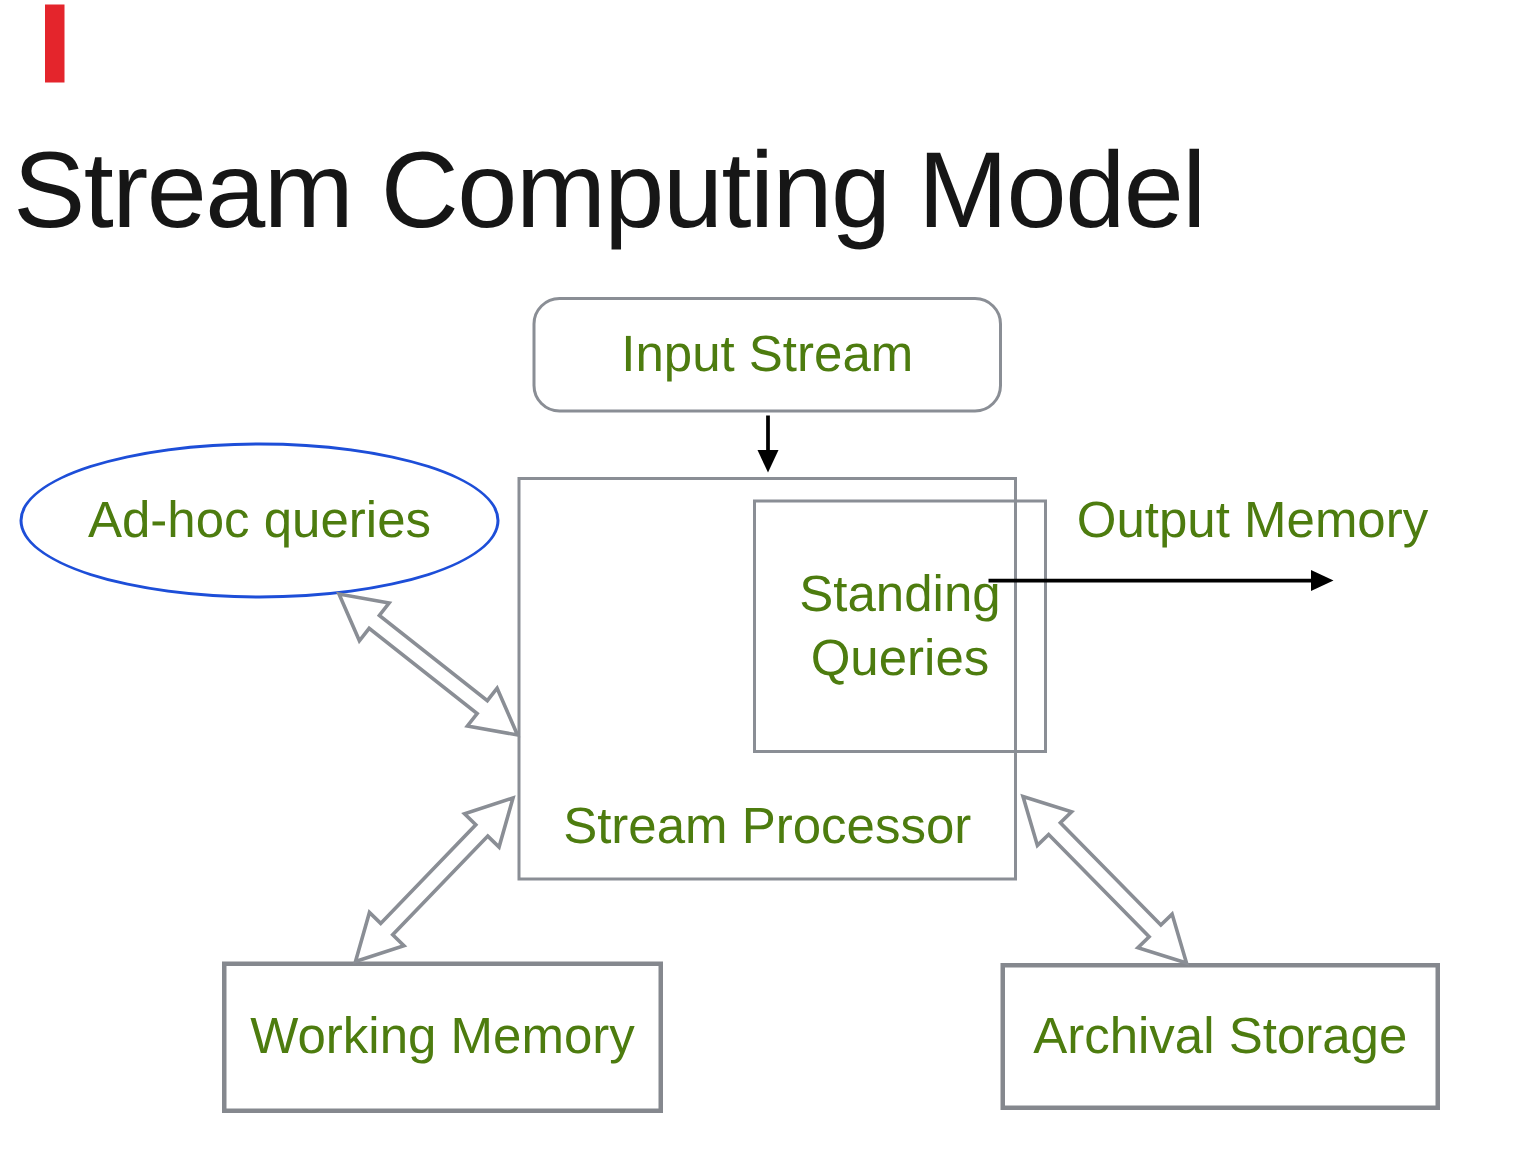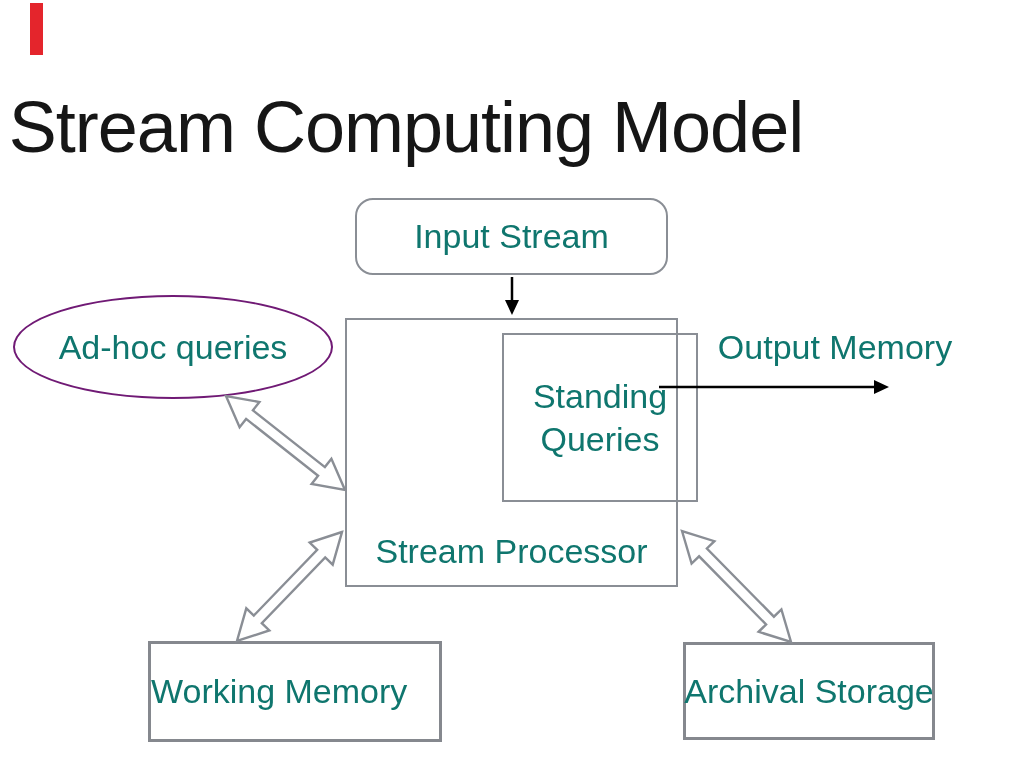--- a/index.html
+++ b/index.html
@@ -13,62 +13,61 @@
   #accent-bar {
     left:30px; top:3px; width:13px; height:52px;
     background:#e4252c;
   }
   #title {
     left:0; top:86px; width:812px;
     text-align:center;
     font-size:72px; font-weight:400; letter-spacing:-1px;
     color:#161616; white-space:nowrap;
   }
-  .node-label { font-size:34px; color:#0f766e; }
+  .node-label { font-size:34px; color:#4d7c0f; }
   #input-stream {
     left:355px; top:198px; width:313px; height:77px;
     border:2px solid #8a8e95; border-radius:18px;
     box-sizing:border-box;
     display:flex; align-items:center; justify-content:center;
   }
   #stream-processor {
     left:345px; top:318px; width:333px; height:269px;
     border:2px solid #8a8e95; box-sizing:border-box;
     display:flex; align-items:flex-end; justify-content:center;
   }
   #stream-processor .node-label { padding-bottom:14px; white-space:nowrap; }
   #standing-queries {
     left:462px; top:333px; width:196px; height:169px;
     border:2px solid #8a8e95; box-sizing:border-box;
     display:flex; align-items:center; justify-content:center;
     text-align:center; line-height:43px;margin-left:40px;
   }
   #ad-hoc-queries {
     left:13px; top:295px; width:320px; height:104px;
-    border:2px solid #701a75; border-radius:50%;
+    border:2px solid #1d4ed8; border-radius:50%;
     box-sizing:border-box;
     display:flex; align-items:center; justify-content:center;
     white-space:nowrap;
   }
   #output-stream-label {
     left:705px; top:328px; width:260px;
     text-align:center; white-space:nowrap;
   }
   #working-memory {
     left:148px; top:641px; width:294px; height:101px;
     border:3px solid #85888e; box-sizing:border-box;
-    display:flex; align-items:center; 
+    display:flex; align-items:center; justify-content:center;
     white-space:nowrap;
   }
   #archival-storage {
-    left:667px; top:642px; width:252px; height:98px;
+    left:667px; top:642px; width:293px; height:98px;
     border:3px solid #85888e; box-sizing:border-box;
     display:flex; align-items:center; justify-content:center;
     white-space:nowrap;
-    margin-left:16px;
   }
   #arrows-layer {
     left:0; top:0; width:1024px; height:768px;
     pointer-events:none;
   }
   .black-line { stroke:#000000; stroke-width:2.5; }
   .black-head { fill:#000000; }
   .dbl-arrow { fill:#ffffff; stroke:#8a8e95; stroke-width:2.4; stroke-linejoin:miter; }
 </style>
 </head>

